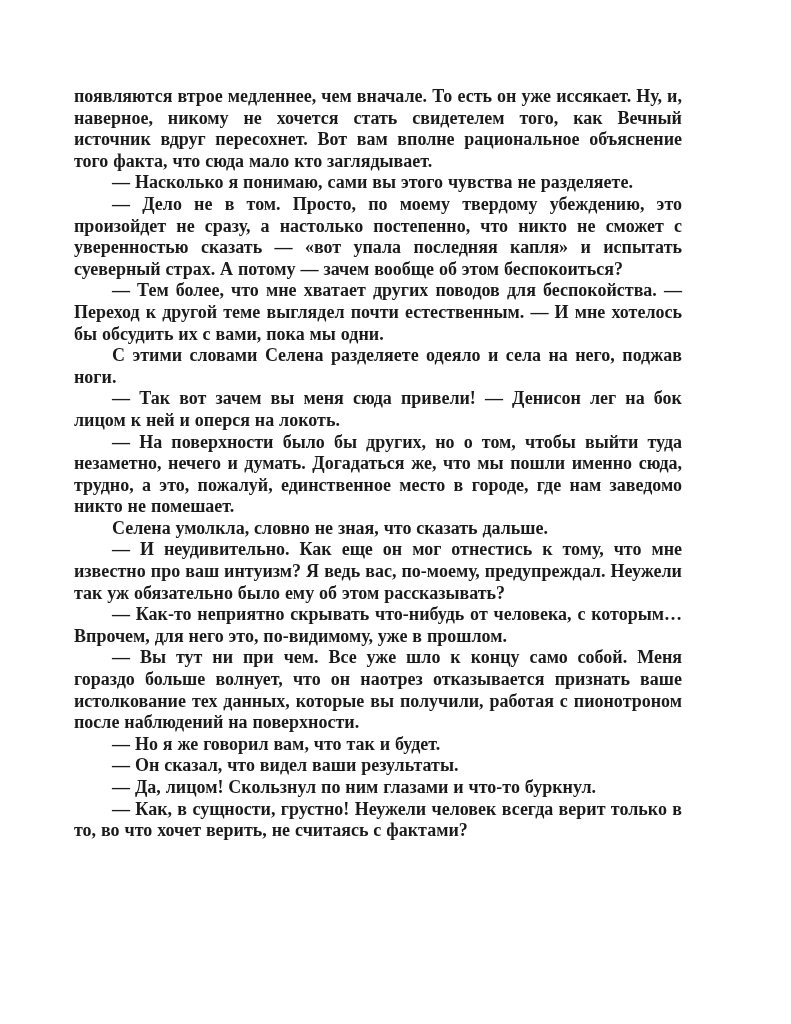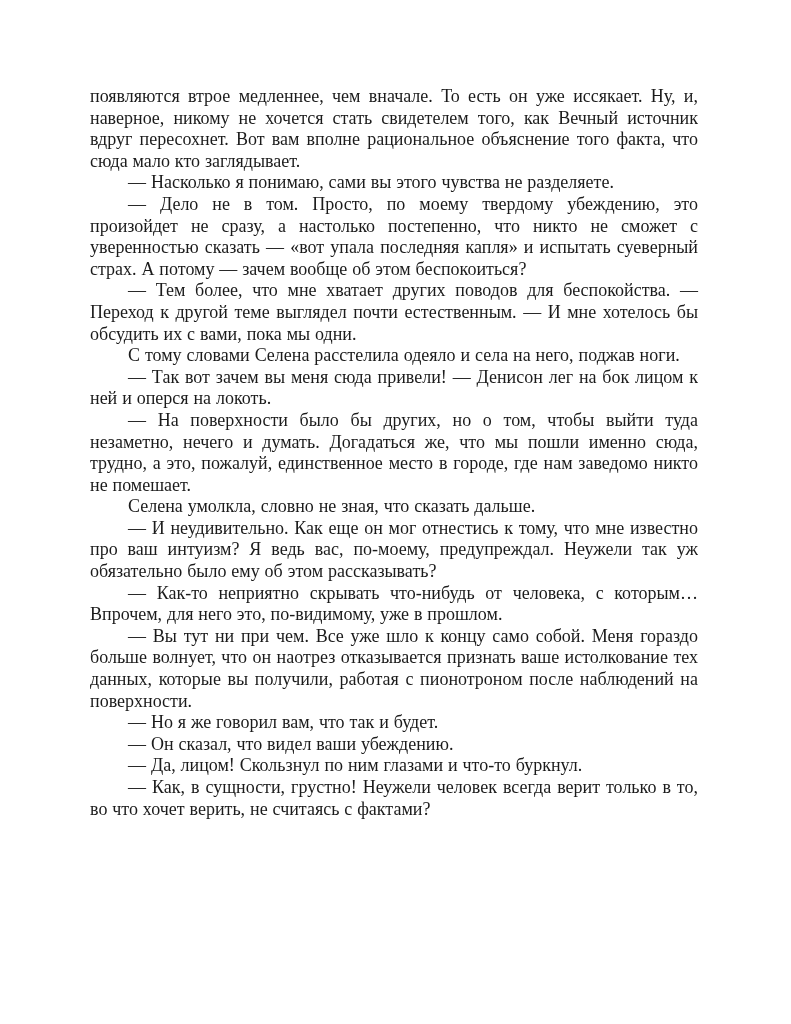--- a/index.html
+++ b/index.html
@@ -13,54 +13,55 @@
     overflow: hidden;
   }
   .page {
     position: relative;
     width: 791px;
     height: 1024px;
     background: #ffffff;
   }
   .text-block {
     position: absolute;
-    left: 90px;
+    left: 74px;
     top: 86px;
     width: 608px;
     font-family: "Liberation Serif", "DejaVu Serif", serif;
     font-size: 18px;
     line-height: 21.6px;
     color: #1b1b1b;
     text-align: justify;
     text-justify: inter-word;
+    font-weight: bold;
   }
   .text-block p {
     margin: 0;
     padding: 0;
     text-indent: 38px;
     word-spacing: 0.4px;
   }
   .text-block p.no-indent {
     text-indent: 0;
   }
 </style>
 </head>
 <body style="background: rgb(255, 255, 255);">
 
 <div class="page">
   <div class="text-block" style="color: rgb(27, 27, 27);">
       <p class="no-indent">появляются втрое медленнее, чем вначале. То есть он уже иссякает. Ну, и, наверное, никому не хочется стать свидетелем того, как Вечный источник вдруг пересохнет. Вот вам вполне рациональное объяснение того факта, что сюда мало кто заглядывает.</p>
       <p>— Насколько я понимаю, сами вы этого чувства не разделяете.</p>
       <p>— Дело не в том. Просто, по моему твердому убеждению, это произойдет не сразу, а настолько постепенно, что никто не сможет с уверенностью сказать — «вот упала последняя капля» и испытать суеверный страх. А потому — зачем вообще об этом беспокоиться?</p>
       <p>— Тем более, что мне хватает других поводов для беспокойства. — Переход к другой теме выглядел почти естественным. — И мне хотелось бы обсудить их с вами, пока мы одни.</p>
-      <p>С тому словами Селена расстелила одеяло и села на него, поджав ноги.</p>
+      <p>С этими словами Селена разделяете одеяло и села на него, поджав ноги.</p>
       <p>— Так вот зачем вы меня сюда привели! — Денисон лег на бок лицом к ней и оперся на локоть.</p>
       <p>— На поверхности было бы других, но о том, чтобы выйти туда незаметно, нечего и думать. Догадаться же, что мы пошли именно сюда, трудно, а это, пожалуй, единственное место в городе, где нам заведомо никто не помешает.</p>
       <p>Селена умолкла, словно не зная, что сказать дальше.</p>
       <p>— И неудивительно. Как еще он мог отнестись к тому, что мне известно про ваш интуизм? Я ведь вас, по-моему, предупреждал. Неужели так уж обязательно было ему об этом рассказывать?</p>
       <p>— Как-то неприятно скрывать что-нибудь от человека, с которым… Впрочем, для него это, по-видимому, уже в прошлом.</p>
       <p>— Вы тут ни при чем. Все уже шло к концу само собой. Меня гораздо больше волнует, что он наотрез отказывается признать ваше истолкование тех данных, которые вы получили, работая с пионотроном после наблюдений на поверхности.</p>
       <p>— Но я же говорил вам, что так и будет.</p>
-      <p>— Он сказал, что видел ваши убеждению.</p>
+      <p>— Он сказал, что видел ваши результаты.</p>
       <p>— Да, лицом! Скользнул по ним глазами и что-то буркнул.</p>
       <p>— Как, в сущности, грустно! Неужели человек всегда верит только в то, во что хочет верить, не считаясь с фактами?</p>
     </div>
 </div>
 
 </body></html>

